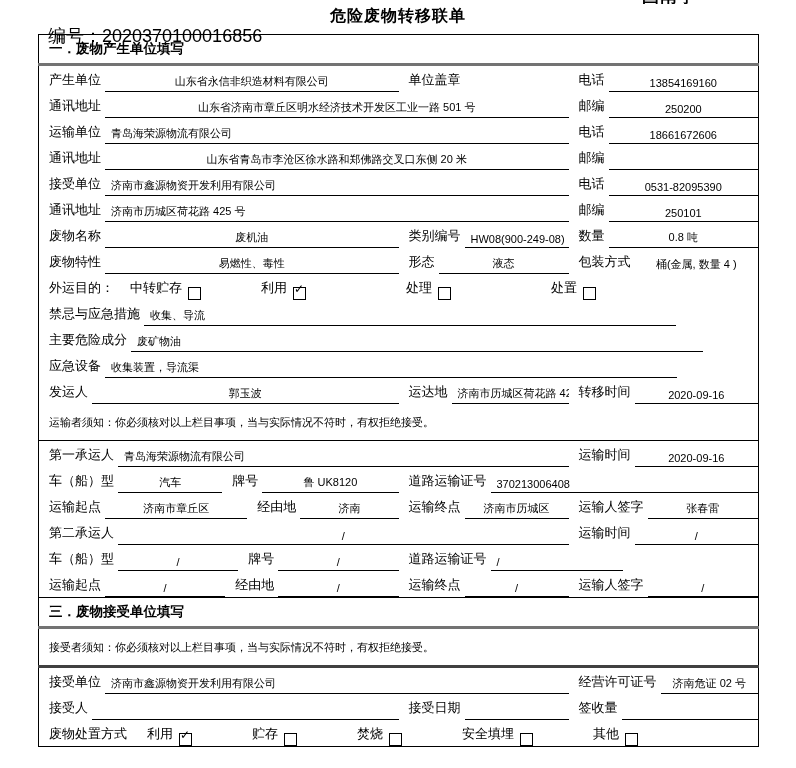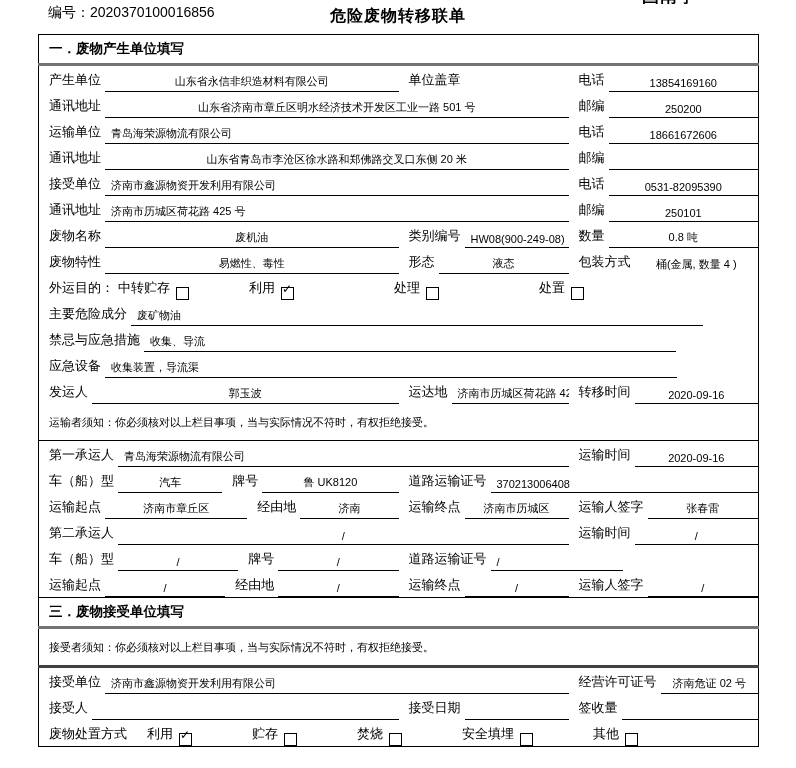--- a/index.html
+++ b/index.html
@@ -23,22 +23,22 @@
     box-sizing: border-box;
   }
   
   .top-row {
     position: relative;
     height: 34px;
   }
   .doc-no {
     position: absolute;
     left: 48px;
-    top: 4px;
-    font-size: 14px;
+    top: 24px;
+    font-size: 18px;
     white-space: nowrap;
   }
   .doc-title {
     position: absolute;
     left: 0;
     right: 0;
     top: 6px;
     text-align: center;
     font-size: 16px;
     font-weight: bold;
@@ -297,46 +297,46 @@
           <span class="lbl">包装方式</span>
           <span class="val noline">桶(金属, 数量 4 )</span>
         </div>
       </td>
     </tr>
 
     <tr class="row">
       <td colspan="3">
         <div class="fieldline">
           <span class="lbl">外运目的：</span>
-          <span class="lbl" style="margin-left:4px">中转贮存</span>
+          <span class="lbl" style="margin-left:16px">中转贮存</span>
           <span class="chk"></span>
           <span class="lbl" style="margin-left:60px">利用</span>
           <span class="chk checked"></span>
           <span class="lbl" style="margin-left:100px">处理</span>
           <span class="chk"></span>
           <span class="lbl" style="margin-left:100px">处置</span>
           <span class="chk"></span>
         </div>
       </td>
     </tr>
 
     <tr class="row">
       <td colspan="3">
         <div class="fieldline">
+          <span class="lbl">禁忌与应急措施</span>
+          <span class="val left" style="max-width:520px">收集、导流</span>
+        </div>
+      </td>
+    </tr>
+
+    <tr class="row">
+      <td colspan="3">
+        <div class="fieldline">
           <span class="lbl">主要危险成分</span>
           <span class="val left" style="max-width:560px">废矿物油</span>
-        </div>
-      </td>
-    </tr>
-
-    <tr class="row">
-      <td colspan="3">
-        <div class="fieldline">
-          <span class="lbl">禁忌与应急措施</span>
-          <span class="val left" style="max-width:520px">收集、导流</span>
         </div>
       </td>
     </tr>
 
     <tr class="row">
       <td colspan="3">
         <div class="fieldline">
           <span class="lbl">应急设备</span>
           <span class="val left" style="max-width:560px">收集装置，导流渠</span>
         </div>

